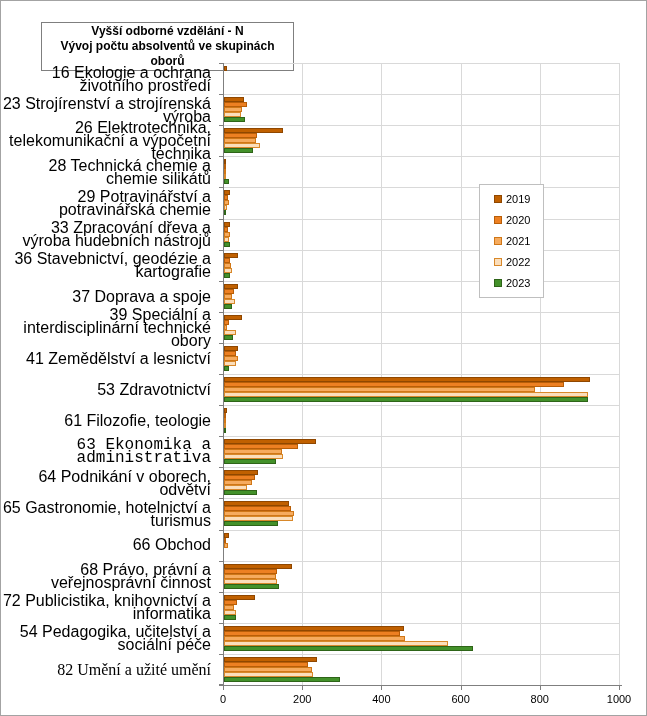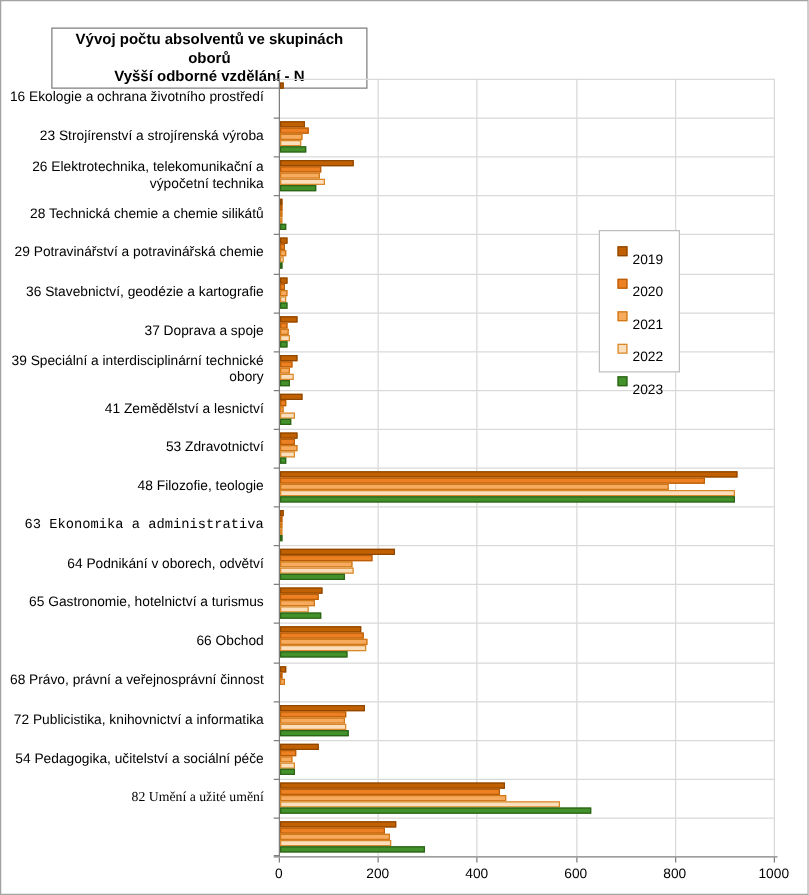--- a/index.html
+++ b/index.html
@@ -1,53 +1,54 @@
 <!DOCTYPE html>
 <html><head>
 <meta charset="utf-8">
 <style>
   html,body{margin:0;padding:0;background:#fff;}
   body{font-family:"Liberation Sans", sans-serif;}
   #chart{position:relative;width:645px;height:714px;border:1px solid #a3a3a3;background:#fff;overflow:hidden;}
   #title-box{position:absolute;left:40px;top:21px;width:253px;box-sizing:border-box;border:1px solid #7f7f7f;background:#fff;text-align:center;font-weight:bold;font-size:12px;line-height:15px;color:#000;padding:1px 0;}
   #labels{position:absolute;left:0;top:62px;width:214px;height:622px;}
-  .lblrow{display:flex;align-items:center;justify-content:flex-end;text-align:right;font-size:11px;line-height:13px;color:#000;padding-right:4px;box-sizing:border-box;}
+  .lblrow{display:flex;align-items:center;justify-content:flex-end;text-align:right;font-size:16px;line-height:13px;color:#000;padding-right:4px;box-sizing:border-box;}
   #plot{position:absolute;left:222px;top:62px;width:396px;height:622px;border-left:1px solid #7f7f7f;box-sizing:content-box;}
   .vgrid{position:absolute;top:0;width:1px;height:622px;background:#d9d9d9;}
   .hgrid{position:absolute;left:0;width:396px;height:1px;background:#d9d9d9;}
   .ytick{position:absolute;left:-5px;width:5px;height:1px;background:#7f7f7f;}
   .bar{position:absolute;box-sizing:border-box;height:5px;border-style:solid;border-width:1px;}
   #xaxis-line{position:absolute;left:218px;top:684px;width:403px;height:1px;background:#7f7f7f;}
   .xtick{position:absolute;top:685px;width:1px;height:4px;background:#7f7f7f;}
   .xlab{position:absolute;top:692px;transform:translateX(-50%);font-size:11px;color:#000;}
   #legend{position:absolute;left:478px;top:183px;width:65px;height:114px;box-sizing:border-box;border:1px solid #bfbfbf;background:#fff;display:flex;flex-direction:column;justify-content:space-around;padding:3px 0;z-index:3;}
   .leg-entry{display:flex;align-items:center;padding-left:14px;}
   .leg-swatch{width:8px;height:8px;box-sizing:border-box;border:1px solid;margin-right:4px;flex:none;}
-  .leg-label{font-size:11px;color:#000;margin-top:14px;}
+  .leg-label{font-size:11px;color:#000;}
 </style>
 </head>
 <body>
 
 <div id="chart">
   <div id="title-box">
+    <div>Vyšší odborné vzdělání - N</div>
     <div>Vývoj počtu absolventů ve skupinách oborů</div>
-    <div>Vyšší odborné vzdělání - N</div>
   </div>
   <div id="labels">
       <div class="lblrow" style="height: 31.1px;">16 Ekologie a ochrana životního prostředí</div>
       <div class="lblrow" style="height: 31.1px;">23 Strojírenství a strojírenská výroba</div>
       <div class="lblrow" style="height: 31.1px;">26 Elektrotechnika, telekomunikační a výpočetní technika</div>
       <div class="lblrow" style="height: 31.1px;">28 Technická chemie a chemie silikátů</div>
       <div class="lblrow" style="height: 31.1px;">29 Potravinářství a potravinářská chemie</div>
+      <div class="lblrow" style="height: 31.1px;">33 Zpracování dřeva a výroba hudebních nástrojů</div>
       <div class="lblrow" style="height: 31.1px;">36 Stavebnictví, geodézie a kartografie</div>
       <div class="lblrow" style="height: 31.1px;">37 Doprava a spoje</div>
       <div class="lblrow" style="height: 31.1px;">39 Speciální a interdisciplinární technické obory</div>
       <div class="lblrow" style="height: 31.1px;">41 Zemědělství a lesnictví</div>
       <div class="lblrow" style="height: 31.1px;">53 Zdravotnictví</div>
-      <div class="lblrow" style="height: 31.1px;">48 Filozofie, teologie</div>
+      <div class="lblrow" style="height: 31.1px;">61 Filozofie, teologie</div>
       <div class="lblrow" style="height: 31.1px; font-family: Liberation Mono, monospace;">63 Ekonomika a administrativa</div>
       <div class="lblrow" style="height: 31.1px;">64 Podnikání v oborech, odvětví</div>
       <div class="lblrow" style="height: 31.1px;">65 Gastronomie, hotelnictví a turismus</div>
       <div class="lblrow" style="height: 31.1px;">66 Obchod</div>
       <div class="lblrow" style="height: 31.1px;">68 Právo, právní a veřejnosprávní činnost</div>
       <div class="lblrow" style="height: 31.1px;">72 Publicistika, knihovnictví a informatika</div>
       <div class="lblrow" style="height: 31.1px;">54 Pedagogika, učitelství a sociální péče</div>
       <div class="lblrow" style="height: 31.1px; font-family: Liberation Serif, serif;">82 Umění a užité umění</div>
     </div>
   <div id="plot">

